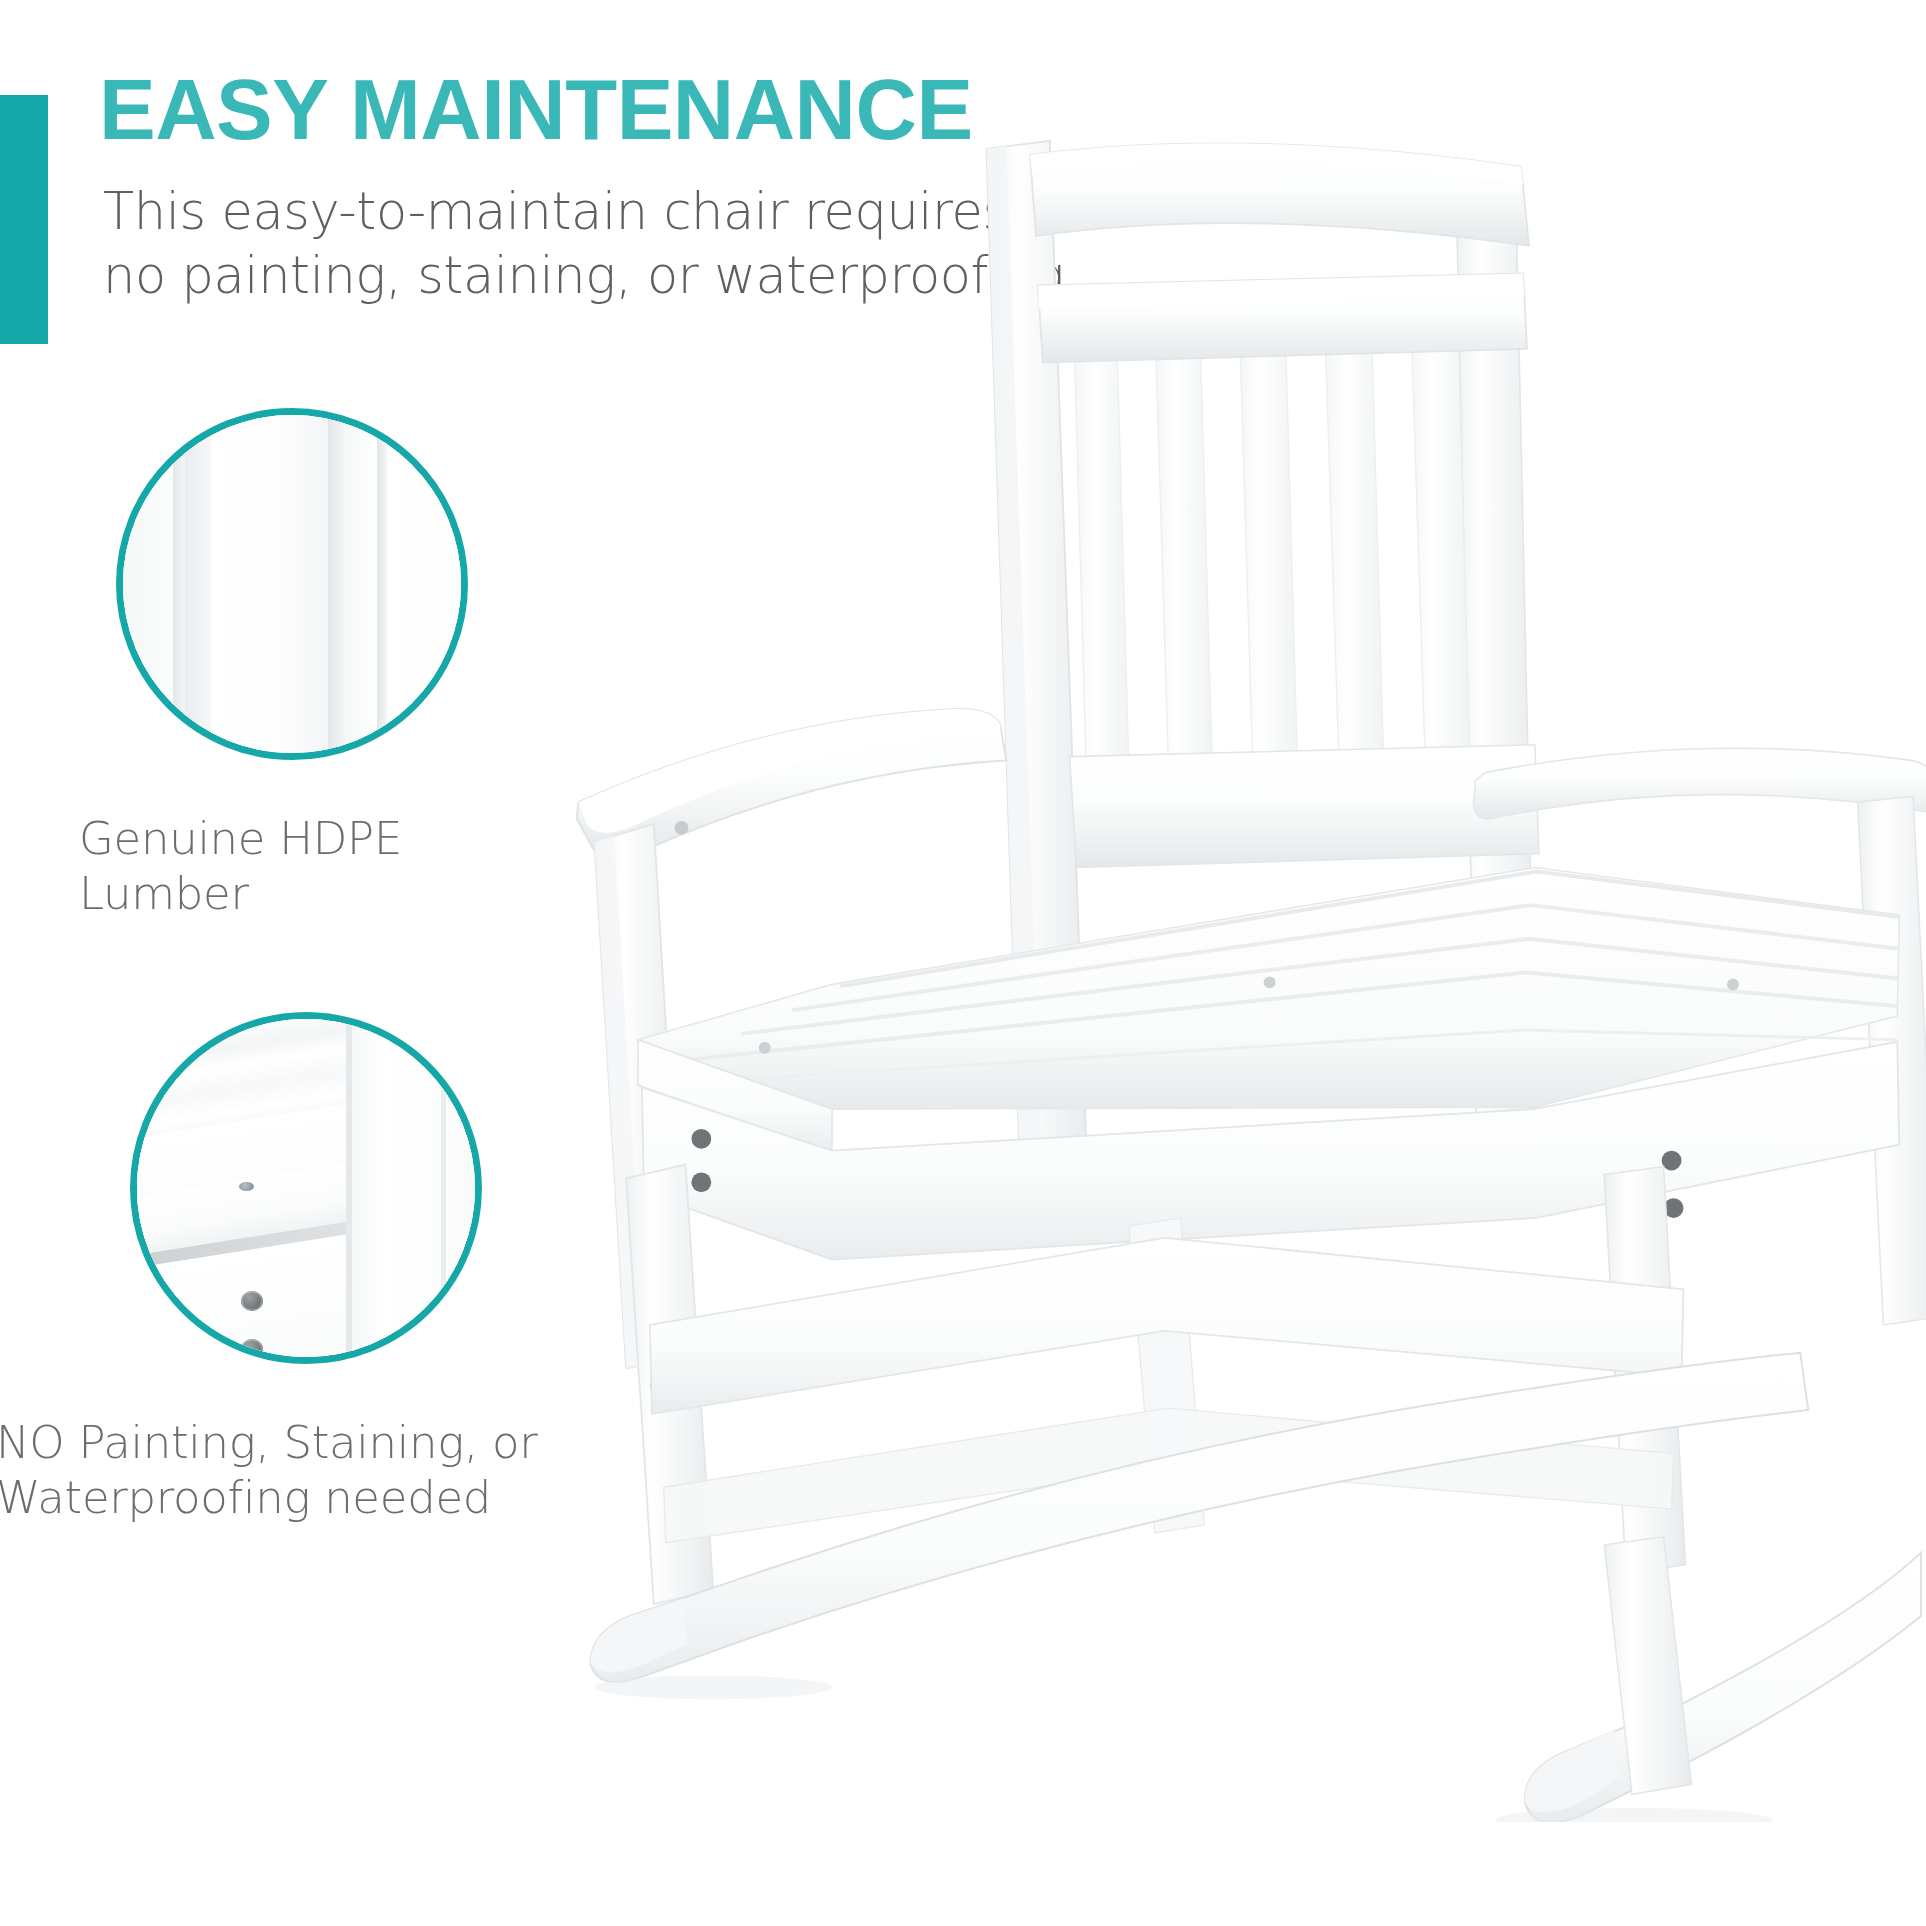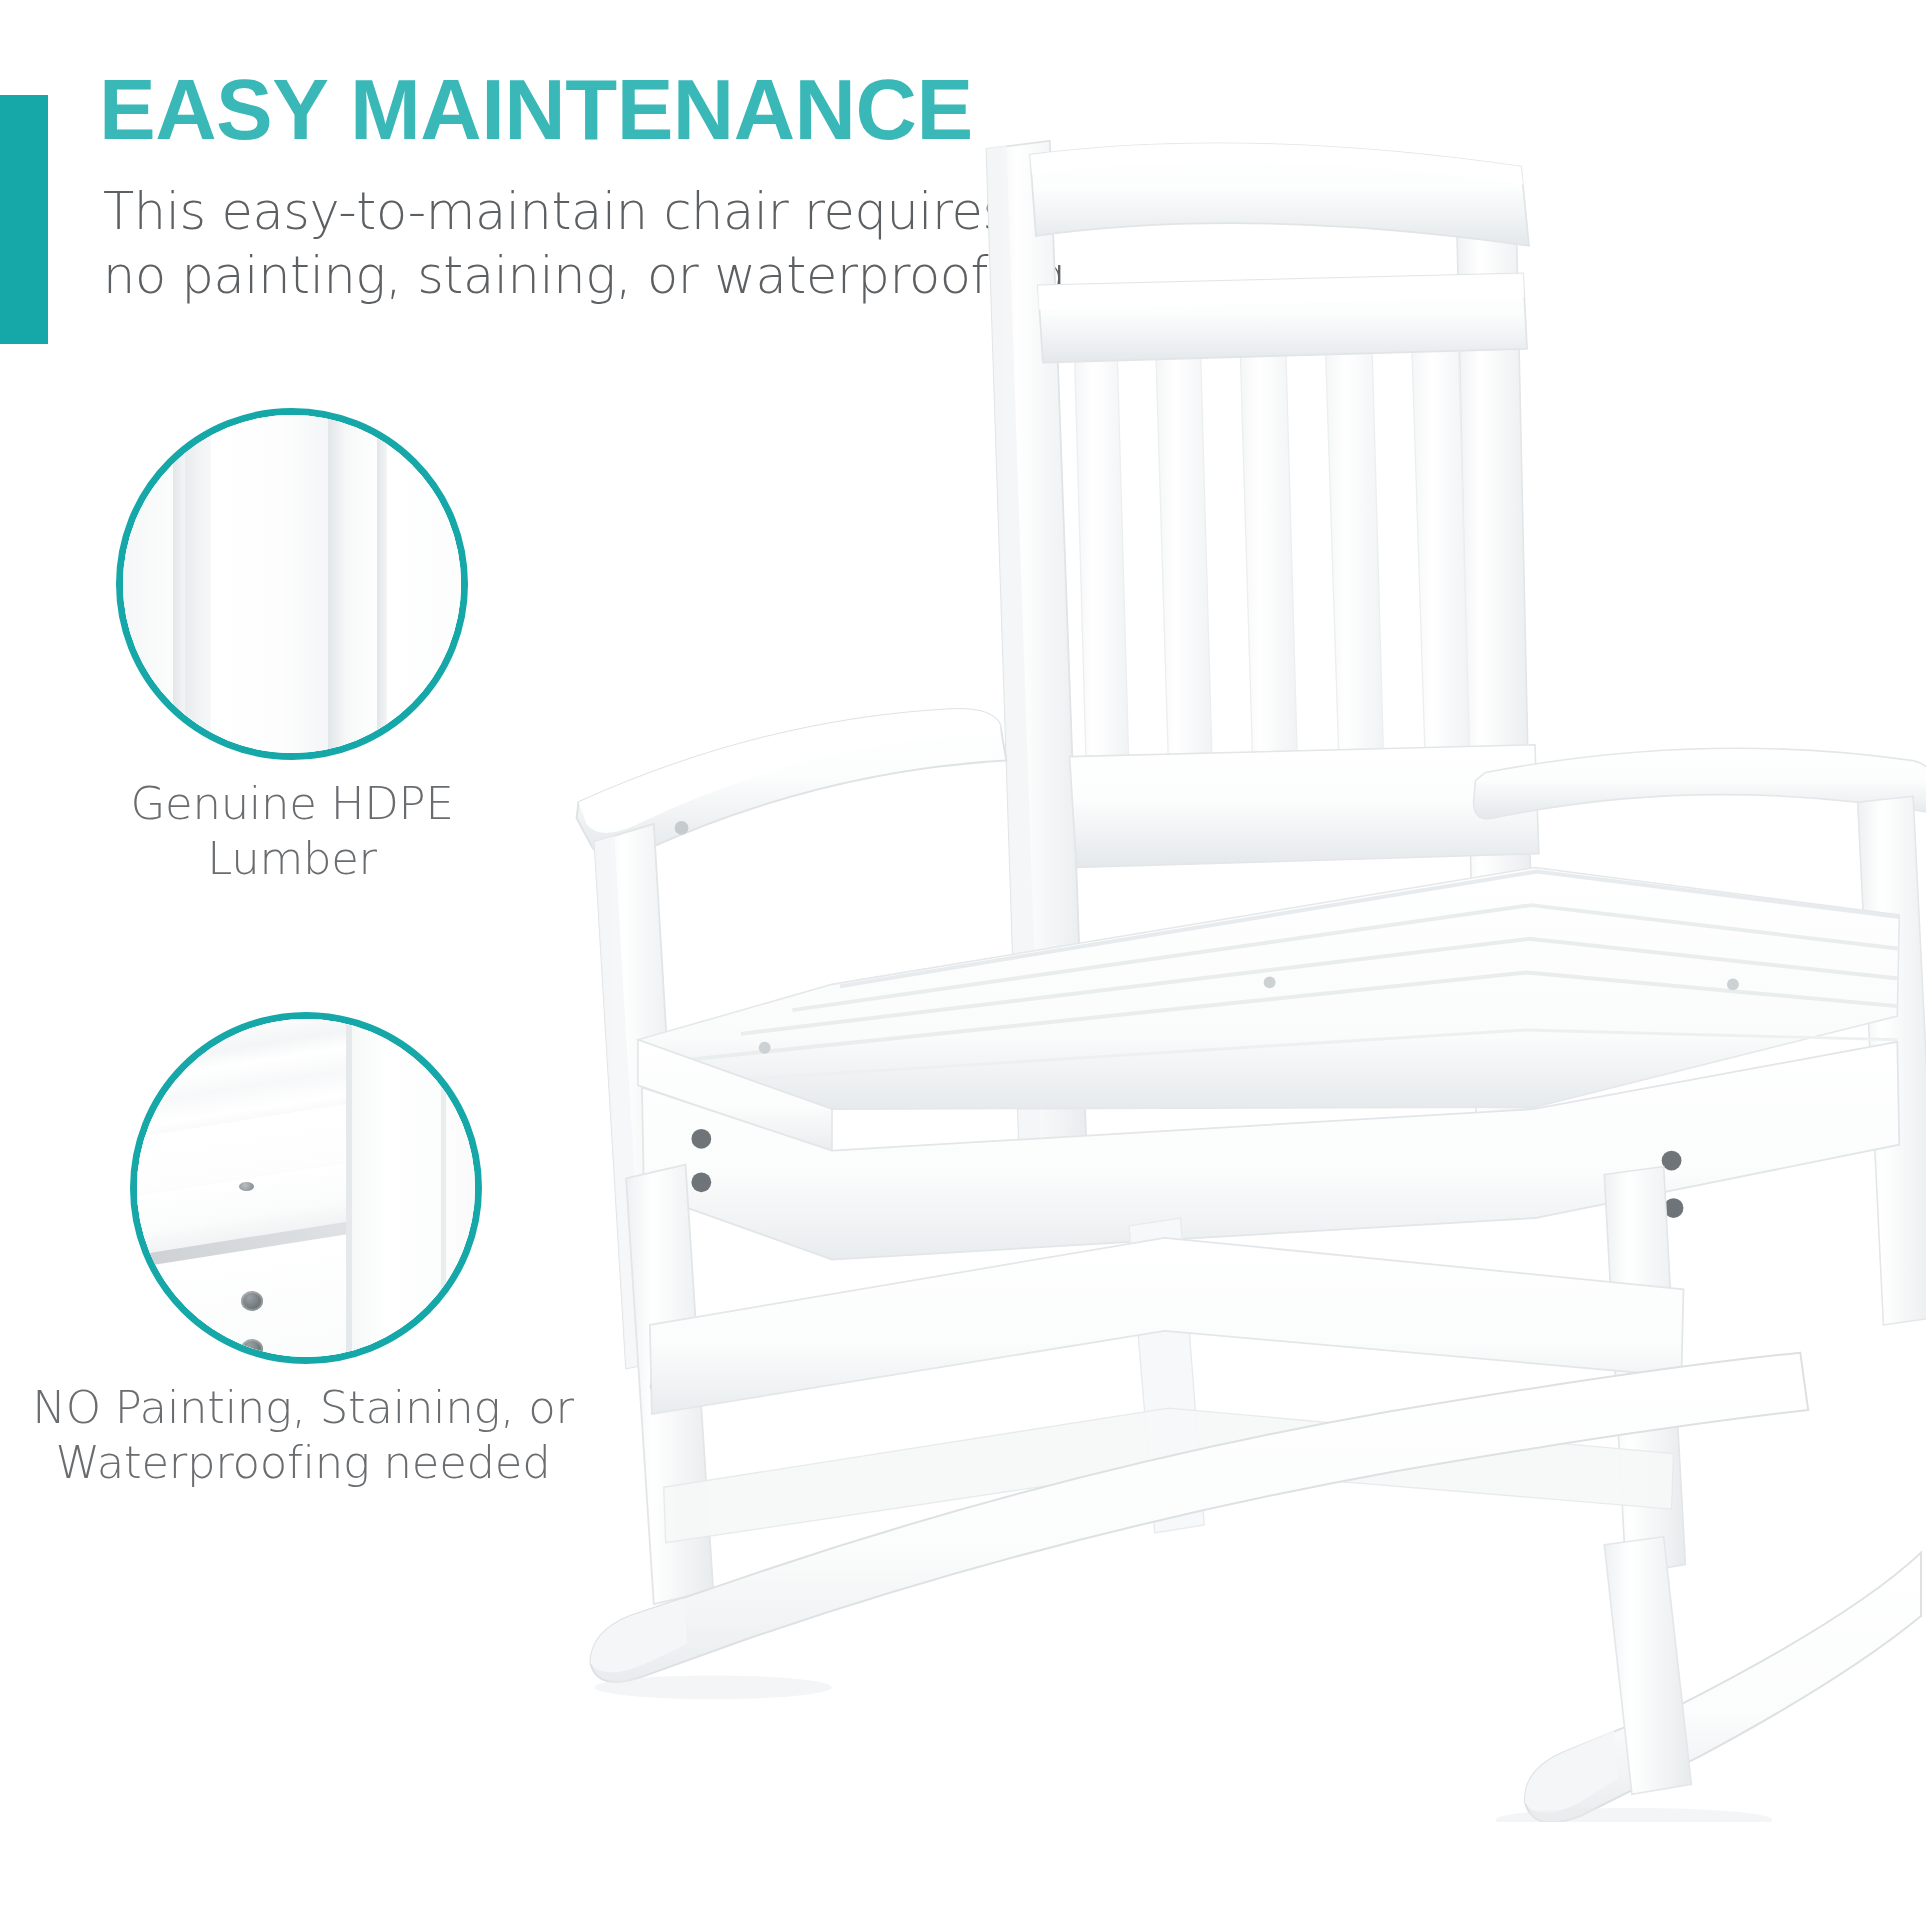--- a/index.html
+++ b/index.html
@@ -96,22 +96,22 @@
     position: absolute;
     top: -40px;
     height: 455px;
     background: linear-gradient(to right,#e3e6e8,#f3f5f6);
   }
 
   
   .piece { position: absolute; }
 
   .caption {
-    margin-top: 17px;
-    text-align: center;
+    margin-top: 52px;
+    text-align: left;
     font-size: 45px;
     line-height: 1.22;
     font-weight: 300;
     color: #6a6d70;
     font-family: "DejaVu Sans", sans-serif;
     white-space: pre-line;
     letter-spacing: -0.3px;
   }
   .caption.wide { width: 614px; margin-left: -97px; }
 

